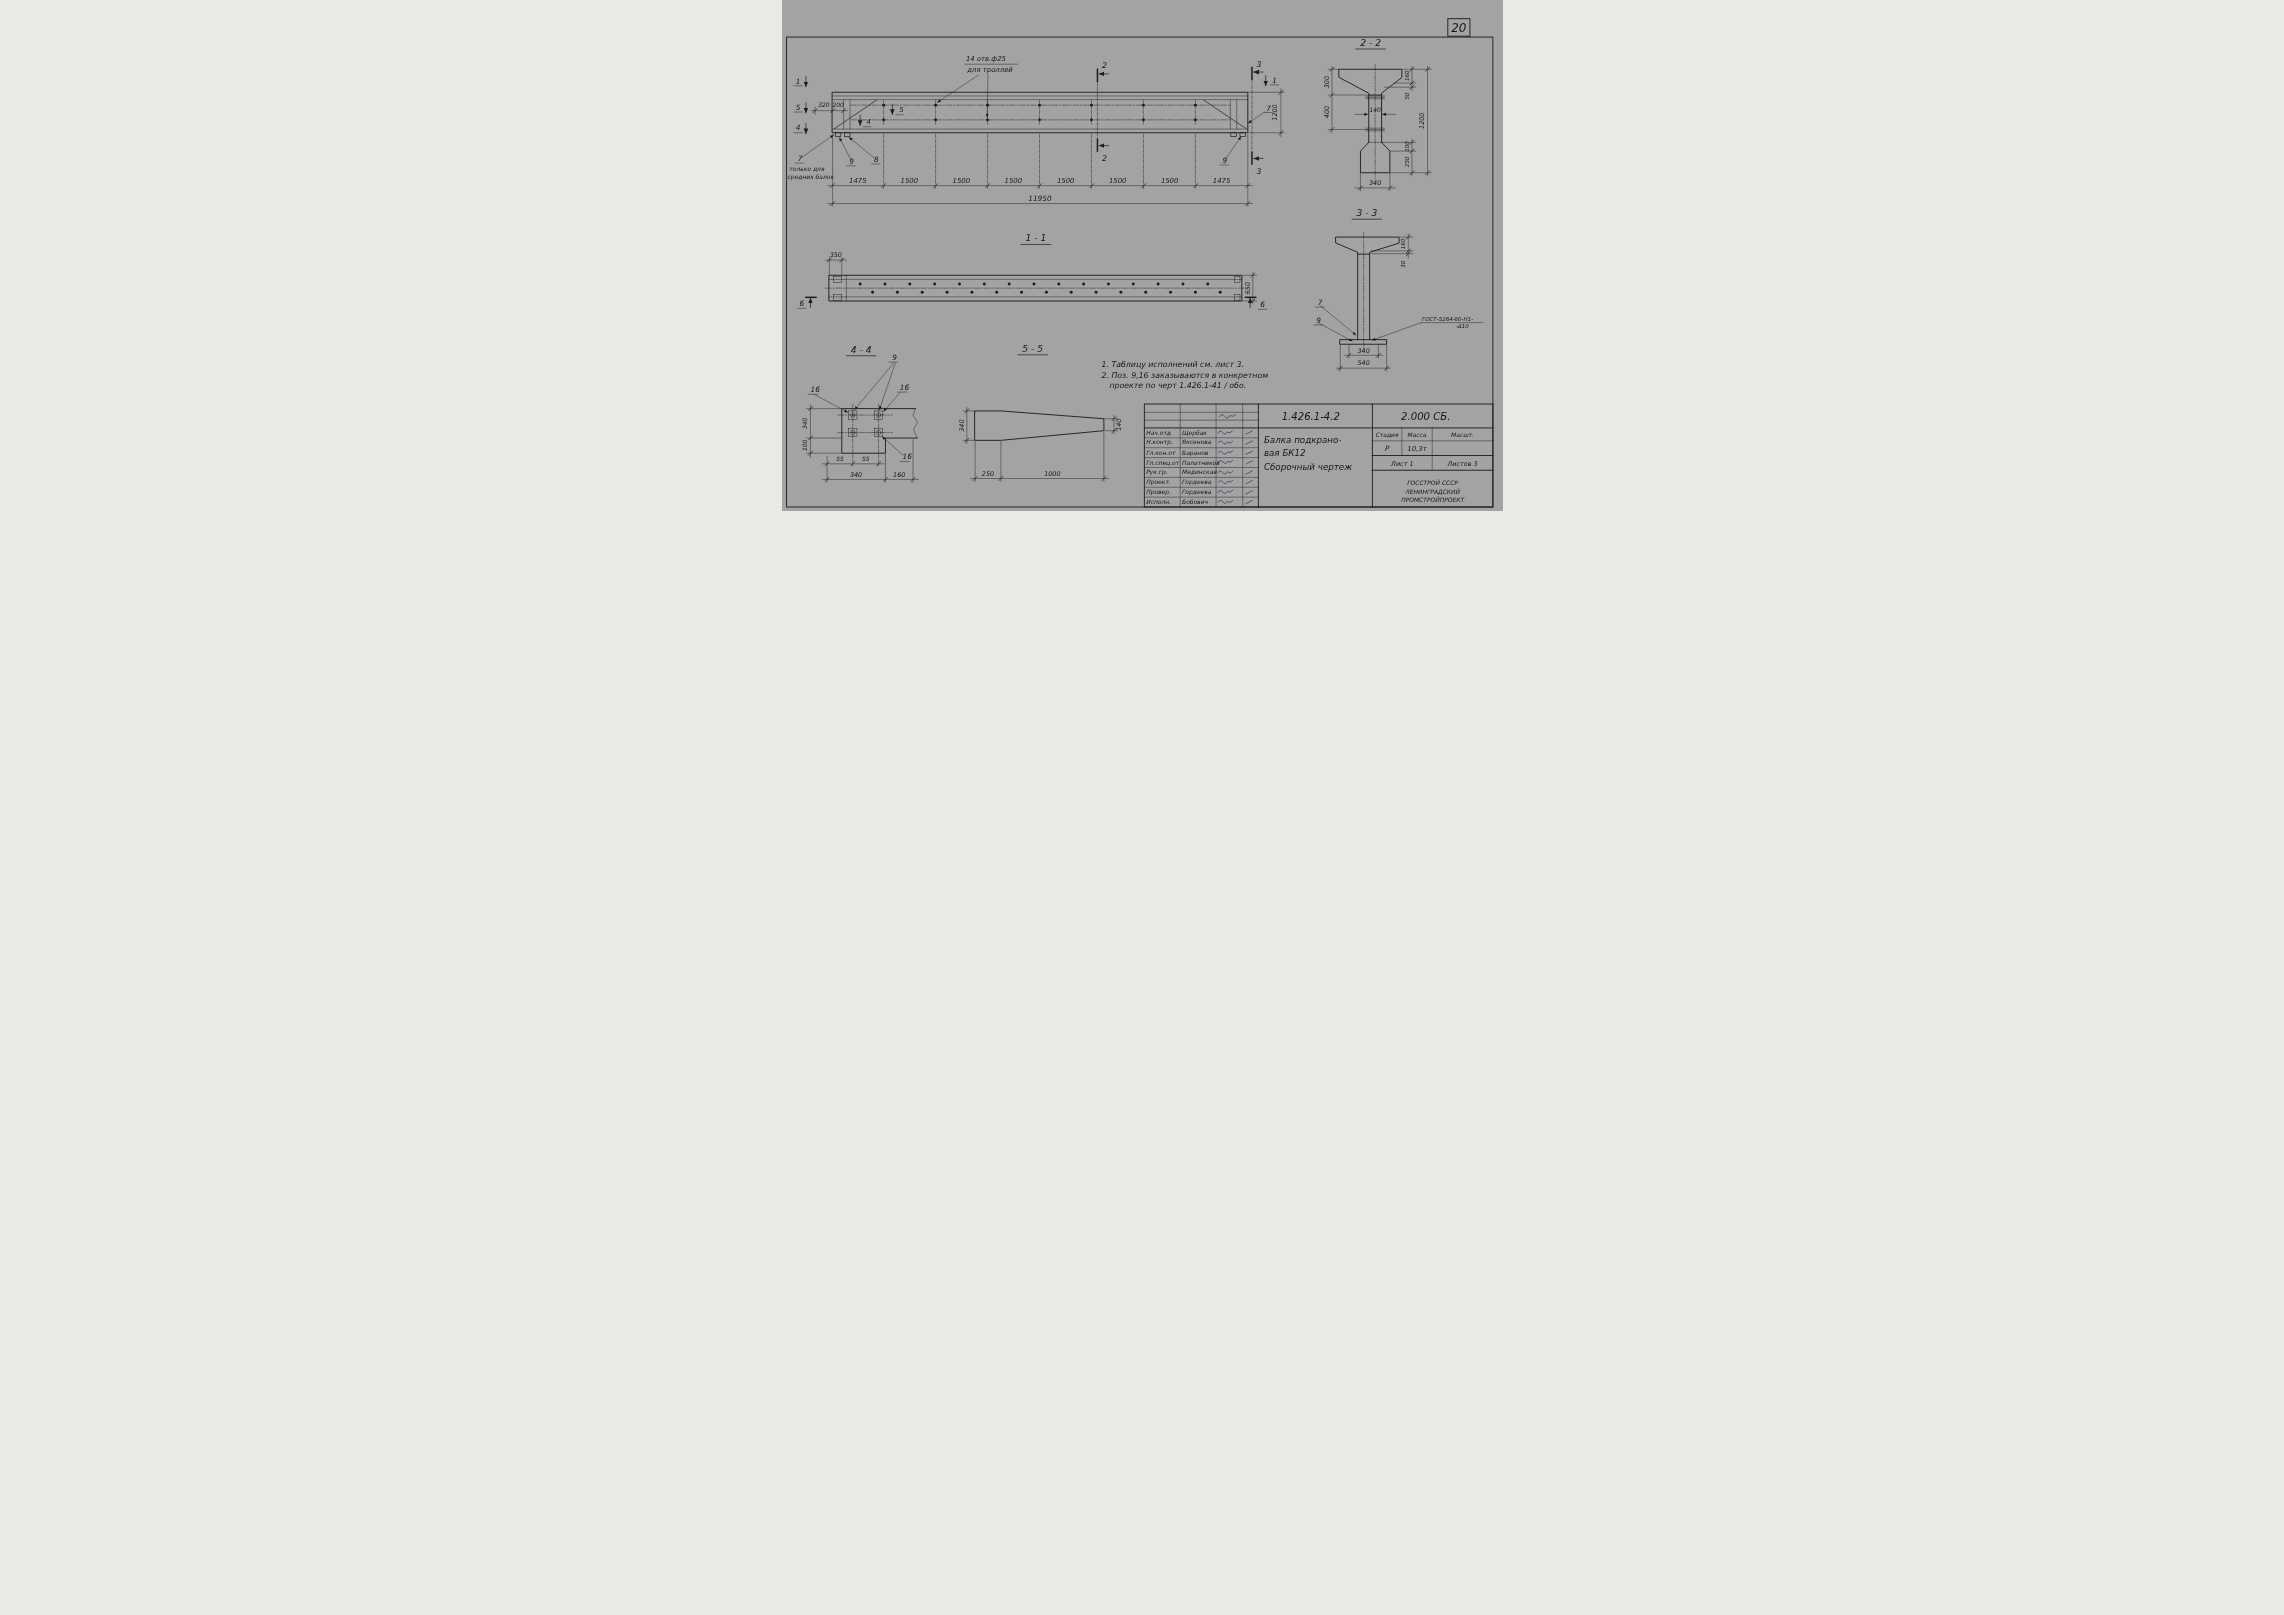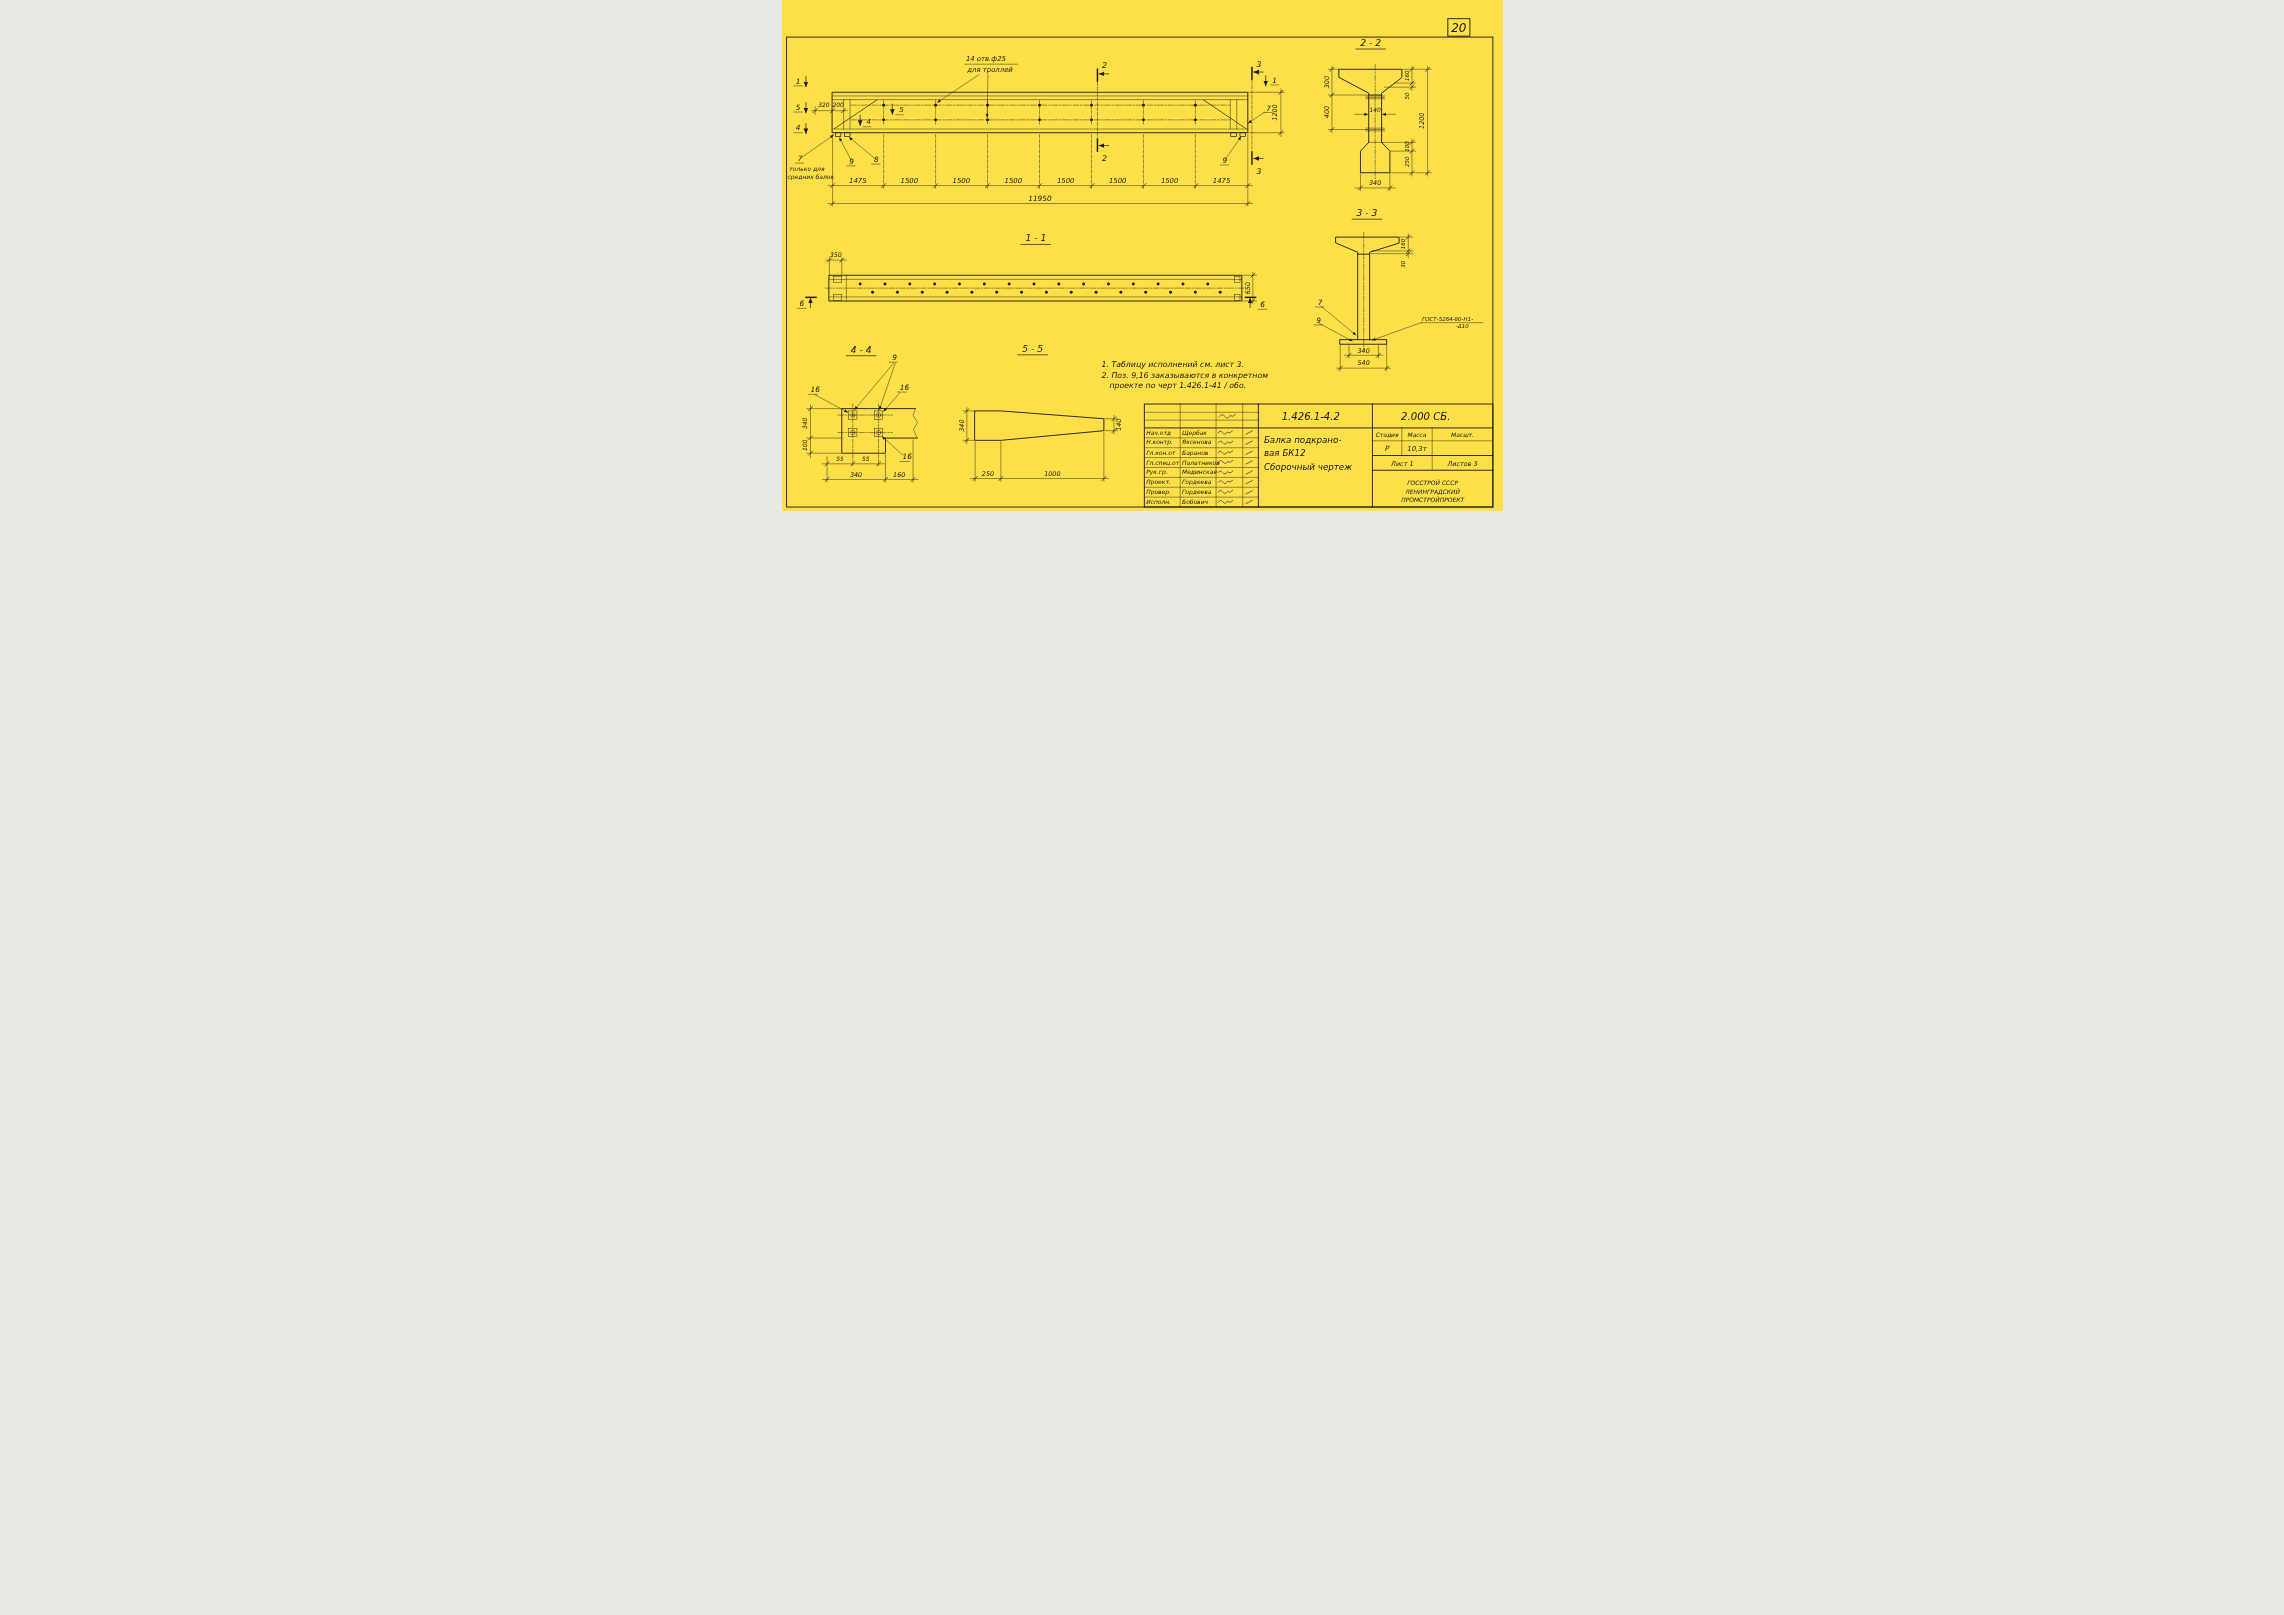--- a/index.html
+++ b/index.html
@@ -1,16 +1,16 @@
 <!DOCTYPE html>
 <html style="font-size:7.4px"><head>
 <meta charset="utf-8">
 <style>
   html,body{margin:0;padding:0;background:#e9e9e6;}
-  .sheet{position:relative;width:721px;height:511px;background:#fde047;margin:0 auto;}
+  .sheet{position:relative;width:721px;height:511px;background:#a3a3a3;margin:0 auto;}
   svg{display:block;}
   .ln{stroke:#1c1c1c;stroke-width:2;fill:none;stroke-linecap:square;}
   .md{stroke:#1c1c1c;stroke-width:1.5;fill:none;stroke-linecap:square;}
   .thin{stroke:#1c1c1c;stroke-width:1;fill:none;stroke-linecap:square;}
   .thick{stroke:#1c1c1c;stroke-width:3.2;fill:none;stroke-linecap:square;}
   .tick{stroke:#1c1c1c;stroke-width:1.6;}
   .dot{fill:#1c1c1c;}
   .dashc{stroke-dasharray:12 4 3 4;}
   .dash{stroke-dasharray:7 4;}
   .lbl{font-family:"DejaVu Sans",sans-serif;font-style:italic;fill:#161616;}

